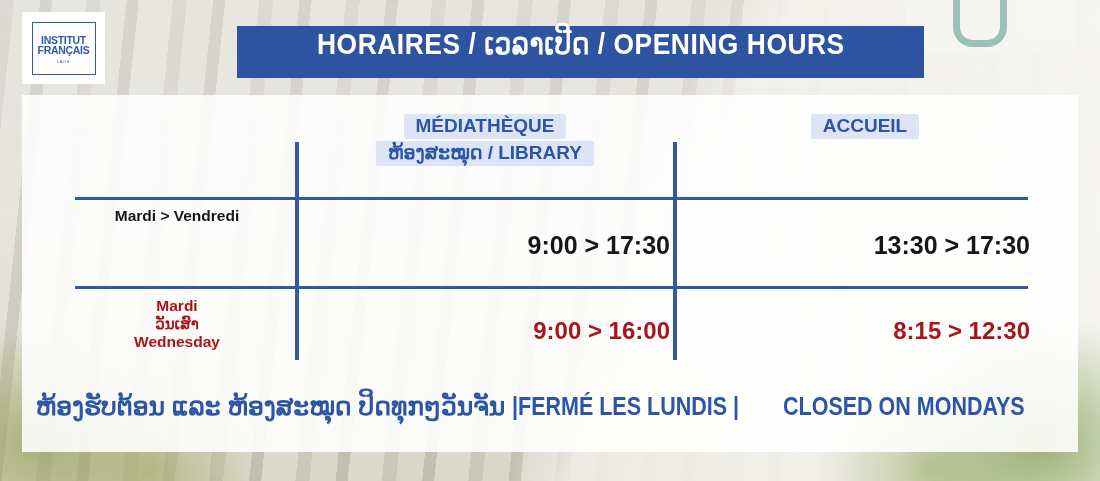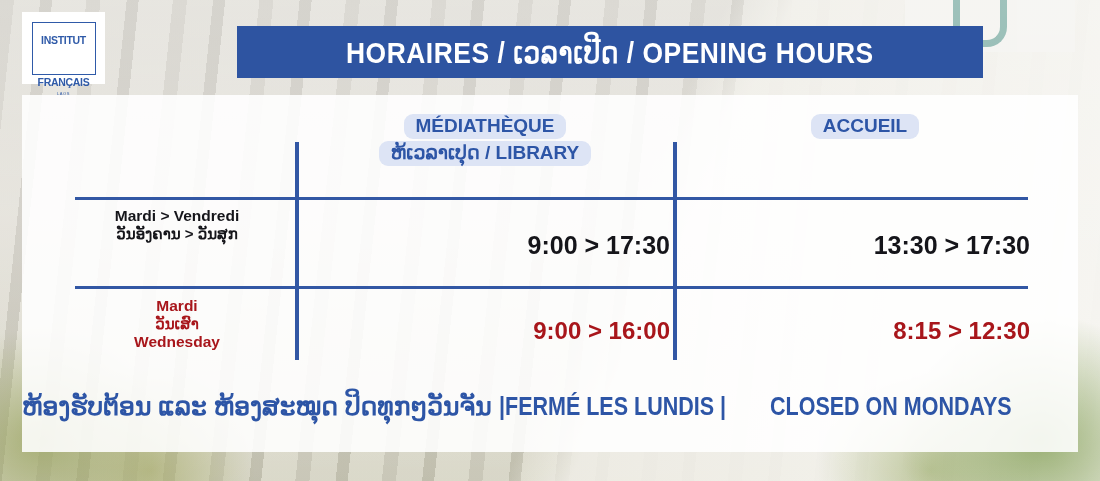--- a/index.html
+++ b/index.html
@@ -49,29 +49,29 @@
     background:#ffffff;
     display:flex; align-items:center; justify-content:center;
   }
   #logo-inner {
     width:64px; height:53px; border:1.6px solid #2f5aa8;
     display:flex; flex-direction:column; align-items:center; justify-content:center;
     padding-top:2px;
   }
   .logo-line {
     color:#2f5aa8; font-weight:bold; letter-spacing:-0.3px;
-    font-size:10.5px; line-height:10px; font-family:"Liberation Sans", sans-serif;margin-top:32px;
+    font-size:10.5px; line-height:10px; font-family:"Liberation Sans", sans-serif;
   }
   .logo-sub { color:#2f5aa8; font-size:4px; letter-spacing:.6px; margin-top:4px; }
 
   
   #header-banner {
-    position:absolute; left:237px; top:26px; width:746px; height:52px;
+    position:absolute; left:237px; top:26px; width:687px; height:52px;
     background:#2e54a1;
-    display:flex; align-items:center; justify-content:center;
+    display:flex; align-items:flex-start; justify-content:center;
   }
   #header-title {
     color:#ffffff; font-size:30px; font-weight:bold;
     letter-spacing:.6px; transform:scaleX(.88); transform-origin:center;
     white-space:nowrap;
   }
 
   
   #panel {
     position:absolute; left:22px; top:95px; width:1056px; height:357px;
@@ -88,21 +88,21 @@
 
   
   .col-head {
     position:absolute; text-align:center;
     display:flex; flex-direction:column; align-items:center; gap:2px;
   }
   #col-head-library   { left:320px; top:114px; width:330px; }
   #col-head-reception { left:700px; top:114px; width:330px; }
   .ch-pill {
     background:#dde4f5; color:#2d55a6; font-weight:bold;
-    border-radius:9px; padding:2px 12px 3px; line-height:20px;
+    border-radius:2px; padding:2px 12px 3px; line-height:20px;
     font-size:19px; white-space:nowrap;
   }
   .ch-pill.sub { font-size:19px; }
 
   
   .day-label {
     position:absolute; text-align:center; width:230px; left:62px;
     font-weight:bold; line-height:18px;
   }
   #day-1 { top:207px; color:#15151a; font-size:15.5px; }
@@ -114,21 +114,21 @@
     position:absolute; text-align:right; font-weight:bold;
     font-size:25px; white-space:nowrap;
   }
   #time-lib-weekday { left:300px; top:231px; width:370px; color:#15151a; }
   #time-rec-weekday { left:678px; top:231px; width:352px; color:#15151a; }
   #time-lib-sat     { left:300px; top:317px; width:370px; color:#a8161b; font-size:24px; }
   #time-rec-sat     { left:678px; top:317px; width:352px; color:#a8161b; font-size:24px; }
 
   
   #footer-note {
-    position:absolute; left:22px; top:392px; width:848px;
+    position:absolute; left:22px; top:392px; width:1056px;
     text-align:center; color:#2d55a6; font-size:25px; font-weight:bold;
     letter-spacing:0; white-space:nowrap;
   }
   #footer-note .lat { transform:scaleX(.86); display:inline-block; transform-origin:left center; }
 </style>
 </head>
 <body>
 
 <div id="bg">
   <div id="bg-sign"></div>
@@ -149,30 +149,29 @@
 
 <div id="panel"></div>
 
 <div class="vline" id="vline-1"></div>
 <div class="vline" id="vline-2"></div>
 <div class="hline" id="hline-1"></div>
 <div class="hline" id="hline-2"></div>
 
 <div class="col-head" id="col-head-library">
   <span class="ch-pill">MÉDIATHÈQUE</span>
-  <span class="ch-pill sub">ຫ້ເວລາເປຸດ / LIBRARY</span>
+  <span class="ch-pill sub">ຫ້ອງສະໝຸດ / LIBRARY</span>
 </div>
 
 <div class="col-head" id="col-head-reception">
   <span class="ch-pill">ACCUEIL</span>
 </div>
 
 <div class="day-label" id="day-1">
   <div>Mardi &gt; Vendredi</div>
-  <div class="lo">ວັນອັງຄານ &gt; ວັນສຸກ</div>
 </div>
 
 <div class="day-label" id="day-2">
   <div>Mardi</div>
   <div class="lo">ວັນເສົາ</div>
   <div>Wednesday</div>
 </div>
 
 <div class="time-cell" id="time-lib-weekday">9:00 &gt; 17:30</div>
 <div class="time-cell" id="time-rec-weekday">13:30 &gt; 17:30</div>

